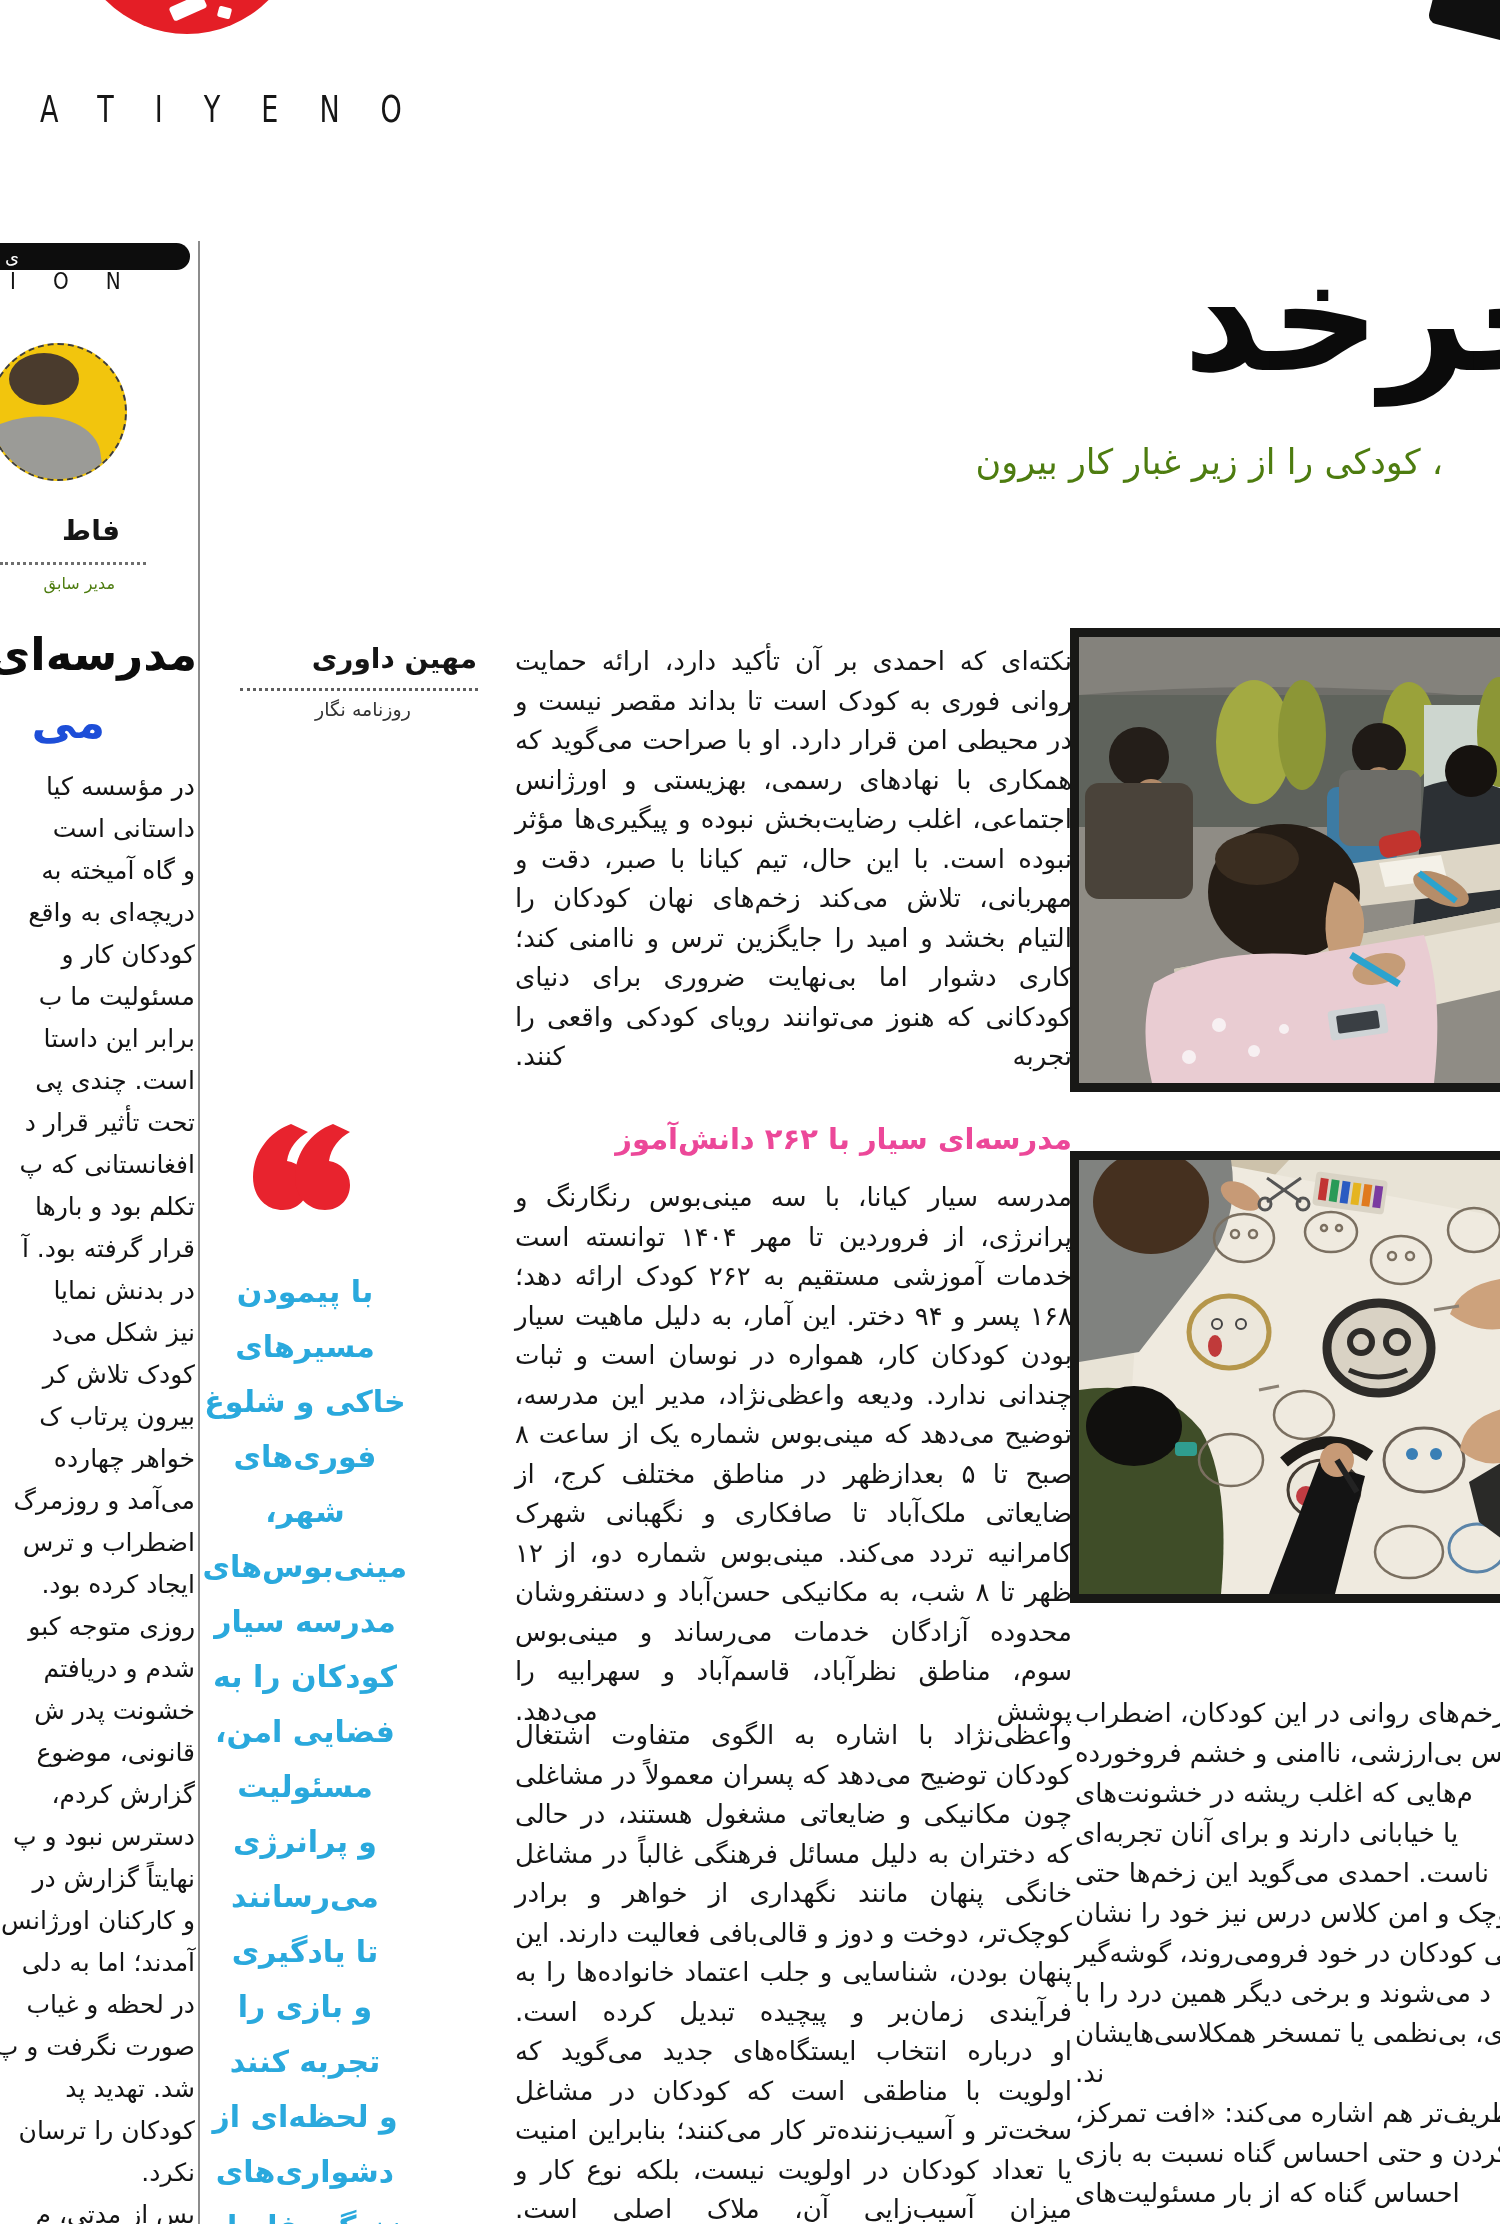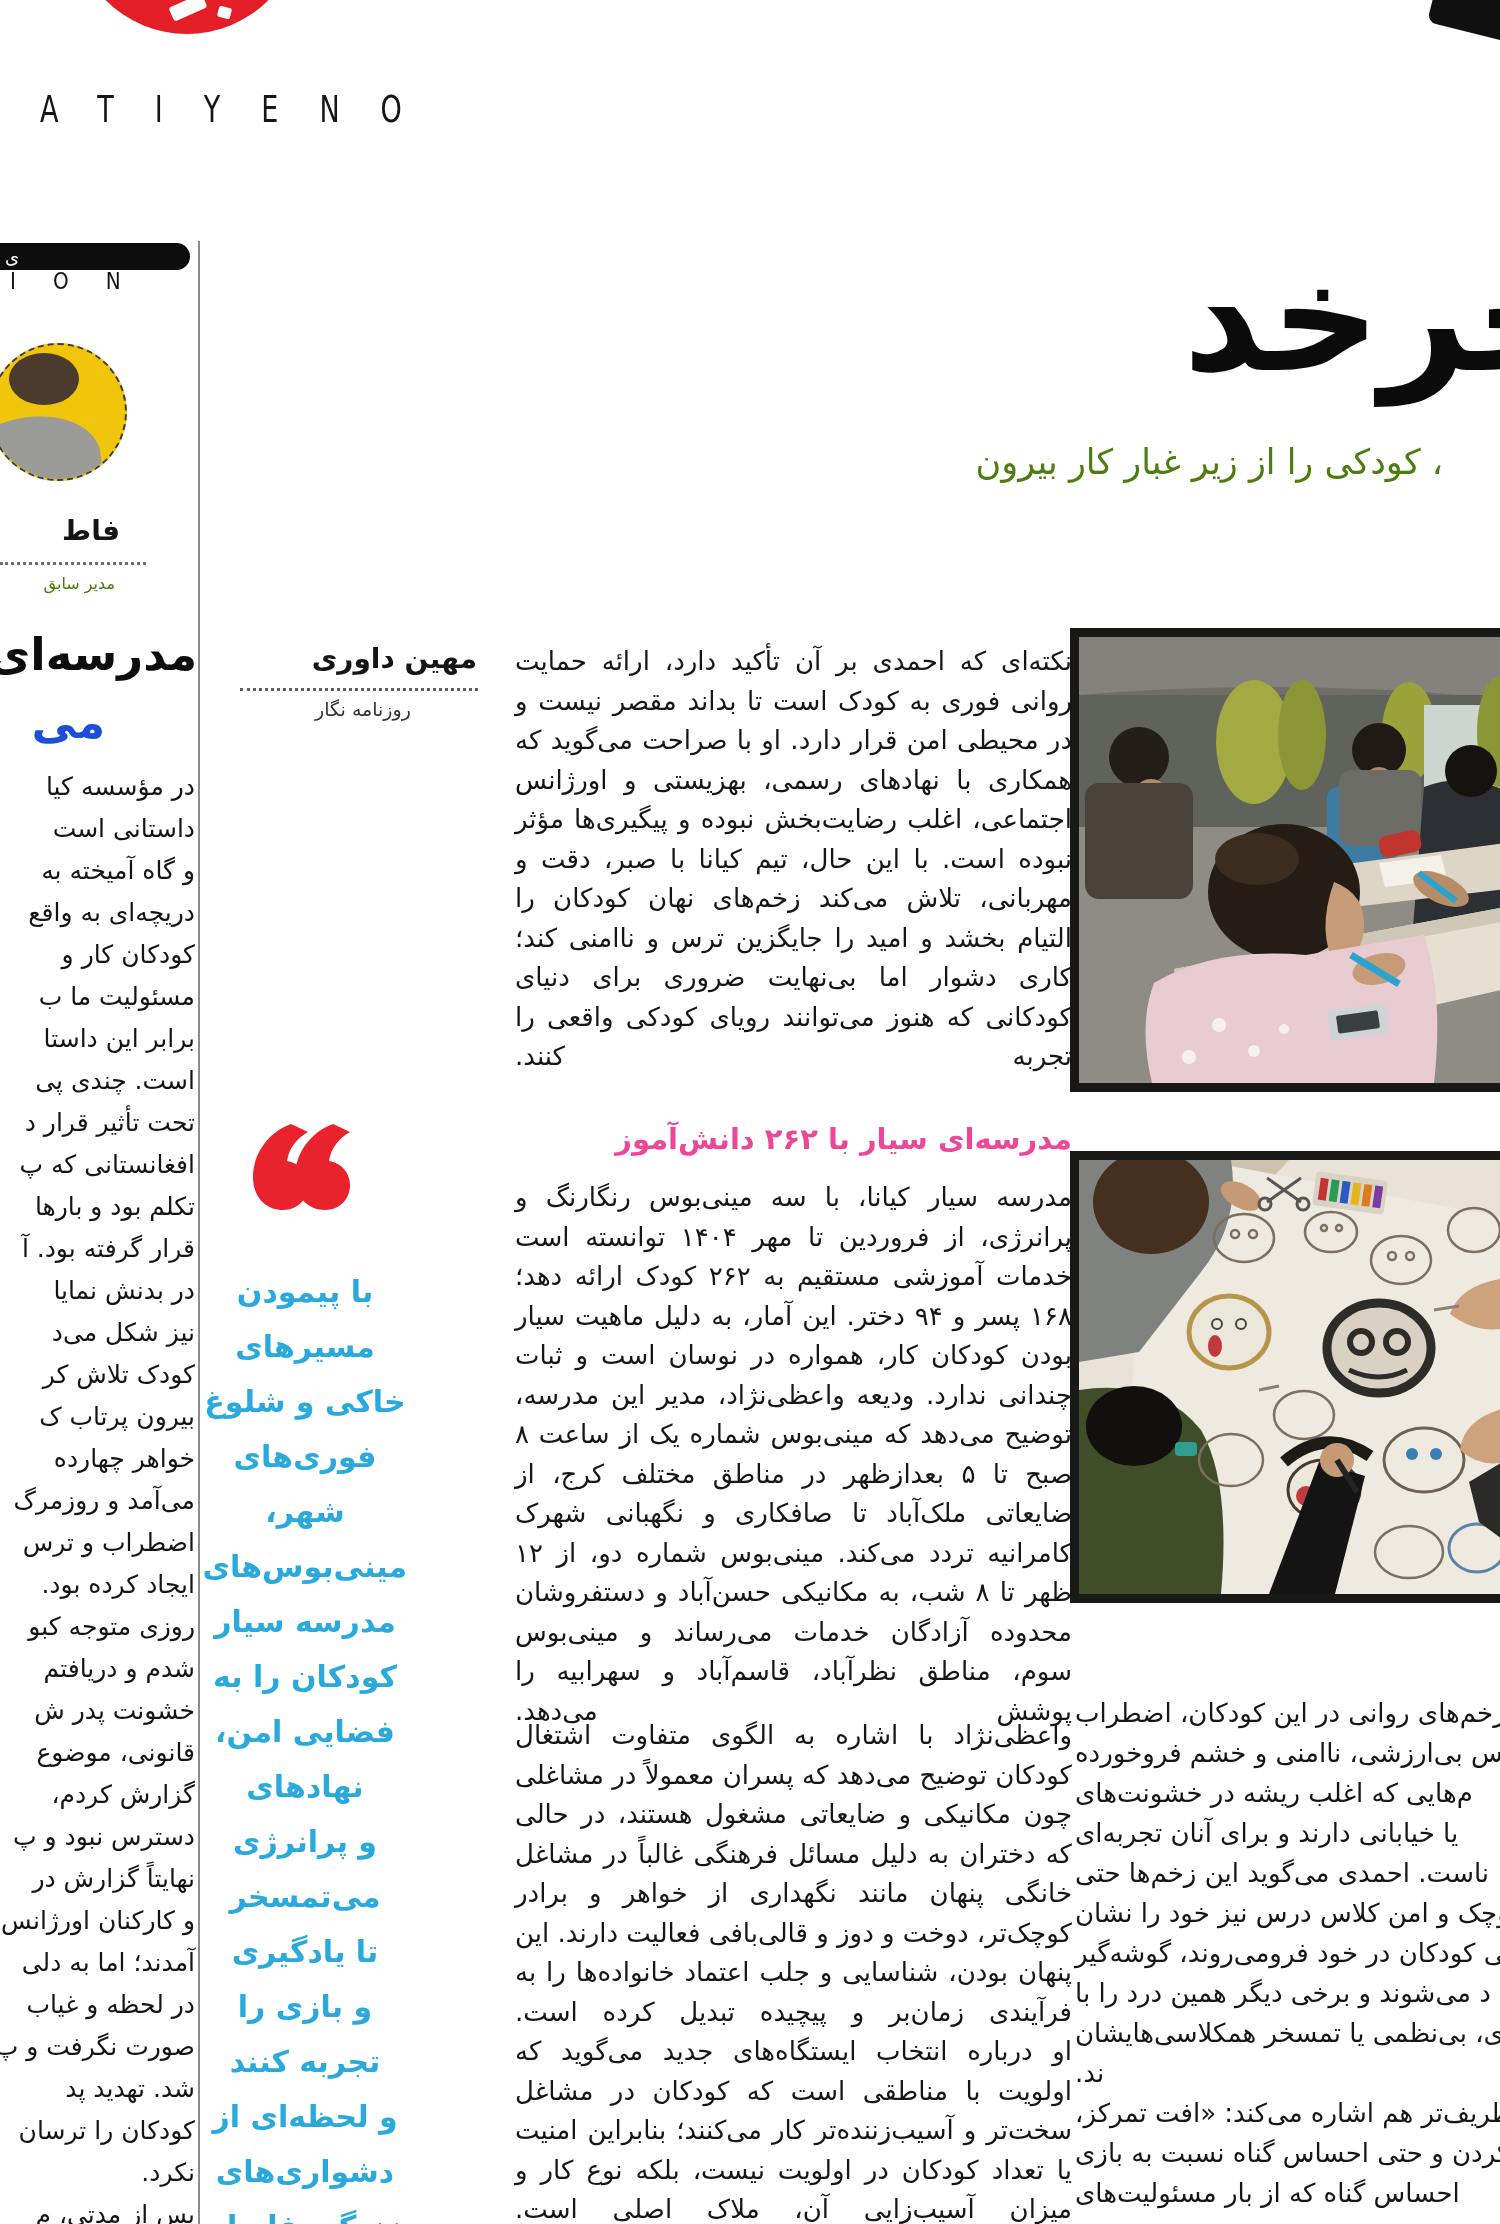--- a/index.html
+++ b/index.html
@@ -134,23 +134,23 @@
 <div class="abs pullquote">
     <div class="qline">با پیمودن</div>
     <div class="qline">مسیرهای</div>
     <div class="qline">خاکی و شلوغ</div>
     <div class="qline">فوری‌های</div>
     <div class="qline">شهر،</div>
     <div class="qline">مینی‌بوس‌های</div>
     <div class="qline">مدرسه سیار</div>
     <div class="qline">کودکان را به</div>
     <div class="qline">فضایی امن،</div>
-    <div class="qline">نهادهای</div>
+    <div class="qline">مسئولیت</div>
     <div class="qline">و پرانرژی</div>
-    <div class="qline">می‌تمسخر</div>
+    <div class="qline">می‌رسانند</div>
     <div class="qline">تا یادگیری</div>
     <div class="qline">و بازی را</div>
     <div class="qline">تجربه کنند</div>
     <div class="qline">و لحظه‌ای از</div>
     <div class="qline">دشواری‌های</div>
     <div class="qline">زندگی فاصله</div>
   </div>
 
 <div class="abs headline">می‌چرخد</div>
 <div class="abs subtitle">، کودکی را از زیر غبار کار بیرون</div>

